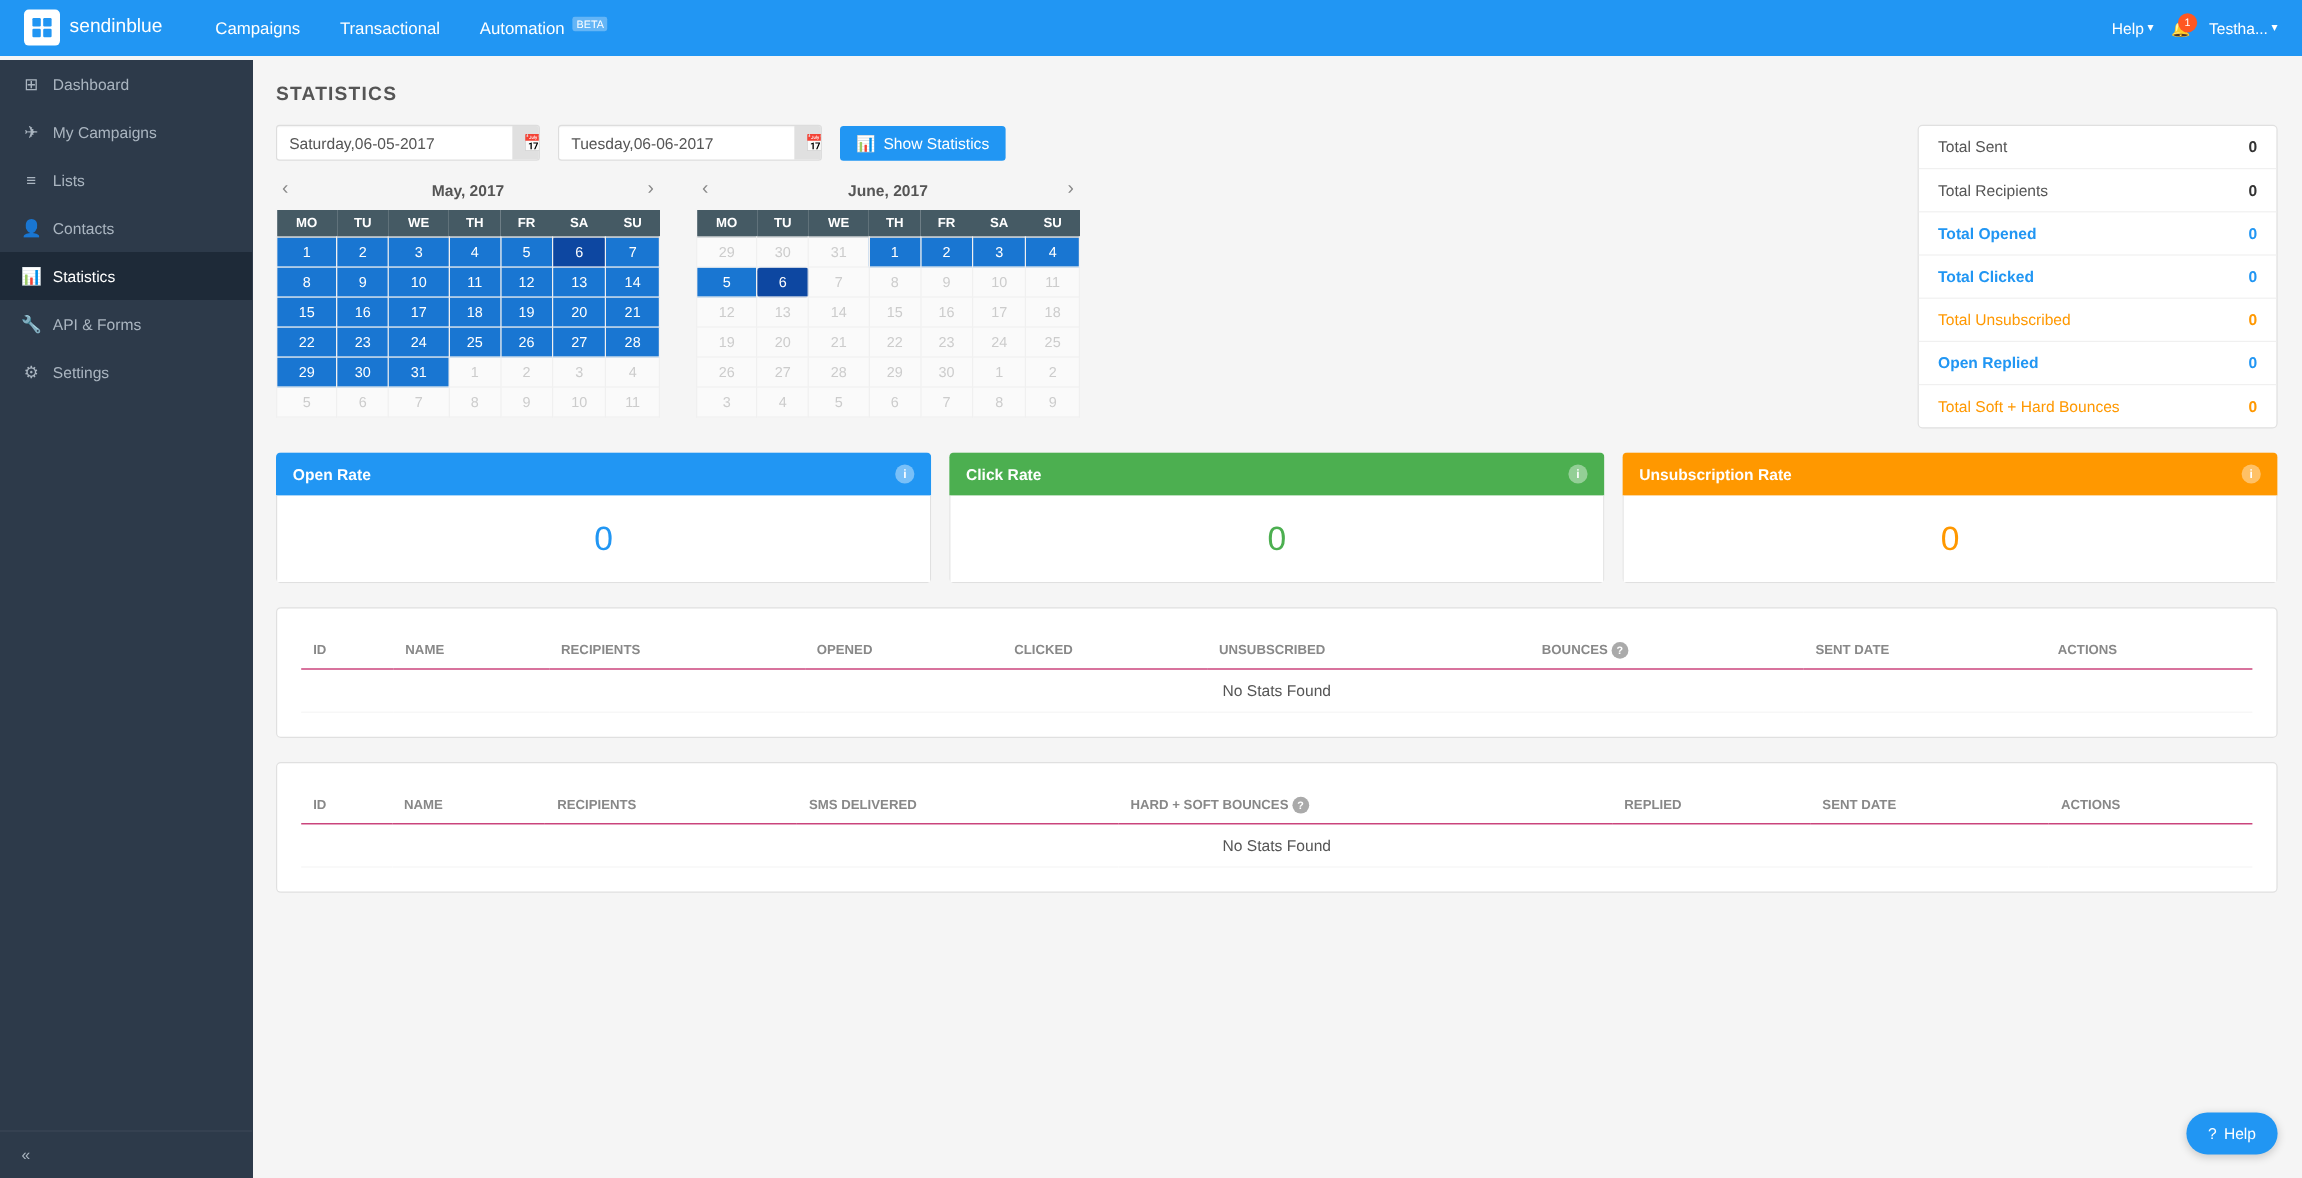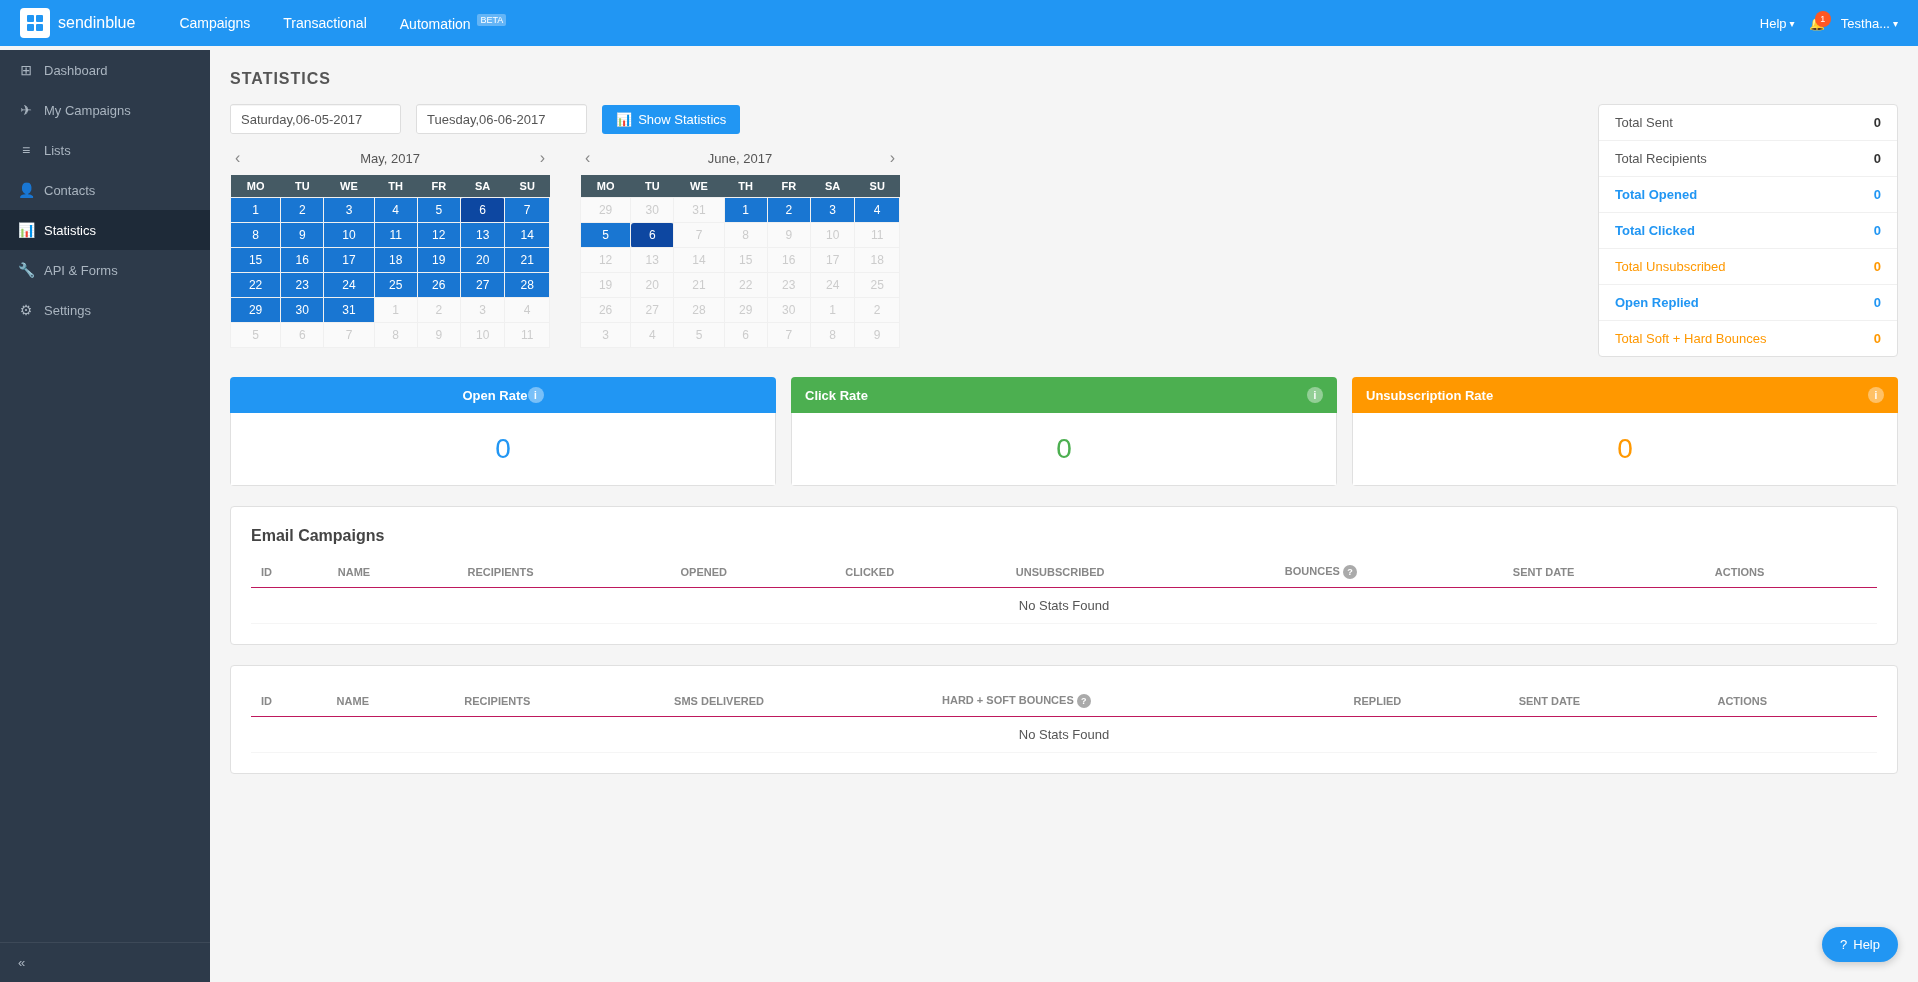--- a/index.html
+++ b/index.html
@@ -101,42 +101,42 @@
       background: #f5f5f5;
     }
 
     
     .stats-header {
       font-size: 16px; font-weight: 600; color: #555; letter-spacing: 1px;
       text-transform: uppercase; margin-bottom: 16px;
     }
     .date-input-wrap {
       display: flex; align-items: center; border: 1px solid #ddd; border-radius: 3px;
-      overflow: hidden; width: 171px;
+      overflow: hidden; width: 220px;
     }
     .date-input-wrap input {
       border: none; outline: none; padding: 6px 10px; flex: 1; font-size: 13px; color: #555;
     }
     .date-input-wrap .cal-btn {
       background: #e0e0e0; border: none; padding: 6px 9px; cursor: pointer; font-size: 14px;
     }
     .show-stats-btn {
       background: #2196f3; color: white; border: none; padding: 7px 14px;
       border-radius: 3px; cursor: pointer; font-size: 13px; display: flex; align-items: center; gap: 6px;
     }
 
     .calendars-row {
       display: flex; gap: 30px; margin-top: 15px; flex-wrap: wrap;
     }
     .cal-container { flex: 1; min-width: 270px; max-width: 320px; }
     .cal-header {
       display: flex; align-items: center; justify-content: space-between;
       margin-bottom: 8px;
     }
-    .cal-header .cal-title { font-size: 13px; font-weight: 400; color: #555; }
+    .cal-header .cal-title { font-size: 13px; font-weight: 700; color: #555; }
     .cal-header .cal-nav { cursor: pointer; color: #888; font-size: 16px; padding: 0 5px; }
     .cal-grid { width: 100%; border-collapse: collapse; }
     .cal-grid th {
       background: #455a64; color: white; text-align: center;
       padding: 5px 2px; font-size: 11px; font-weight: 600;
     }
     .cal-grid td {
       text-align: center; padding: 5px 2px; font-size: 12px; cursor: pointer;
       border: 1px solid #f0f0f0;
     }
@@ -170,21 +170,21 @@
 
     
     .rate-boxes { display: flex; gap: 15px; margin-bottom: 20px; }
     .rate-box {
       flex: 1; border-radius: 4px; overflow: hidden;
     }
     .rate-box-header {
       padding: 10px 14px; color: white; font-size: 13px; font-weight: 600;
       display: flex; align-items: center; justify-content: space-between;
     }
-    .rate-box-header.blue { background: #2196f3; justify-content: center; }
+    .rate-box-header.blue { background: #2196f3; }
     .rate-box-header.green { background: #4caf50; }
     .rate-box-header.orange { background: #ff9800; }
     .rate-box-body {
       background: white; border: 1px solid #e0e0e0; border-top: none;
       padding: 20px; text-align: center; font-size: 28px; font-weight: 300;
     }
     .rate-box-body.blue-val { color: #2196f3; }
     .rate-box-body.green-val { color: #4caf50; }
     .rate-box-body.orange-val { color: #ff9800; }
     .info-icon { 
@@ -534,21 +534,20 @@
       <div class="rate-box-header orange">
         <span>Unsubscription Rate</span>
         <span class="info-icon">i</span>
       </div>
       <div class="rate-box-body orange-val">0</div>
     </div>
       </div>
 
     <div class="table-section">
       <div class="table-section-inner">
-        <div class="section-title">Email Campaigns</div>
         <table class="data-table">
           <thead>
             <tr id="email-table-header">
                 <th>ID</th>
                 <th>NAME</th>
                 <th>RECIPIENTS</th>
                 <th>OPENED</th>
                 <th>CLICKED</th>
                 <th>UNSUBSCRIBED</th>
                 <th>BOUNCES <span style="background:#aaa;color:white;border-radius:50%;width:14px;height:14px;display:inline-flex;align-items:center;justify-content:center;font-size:9px;cursor:pointer;">?</span></th>

